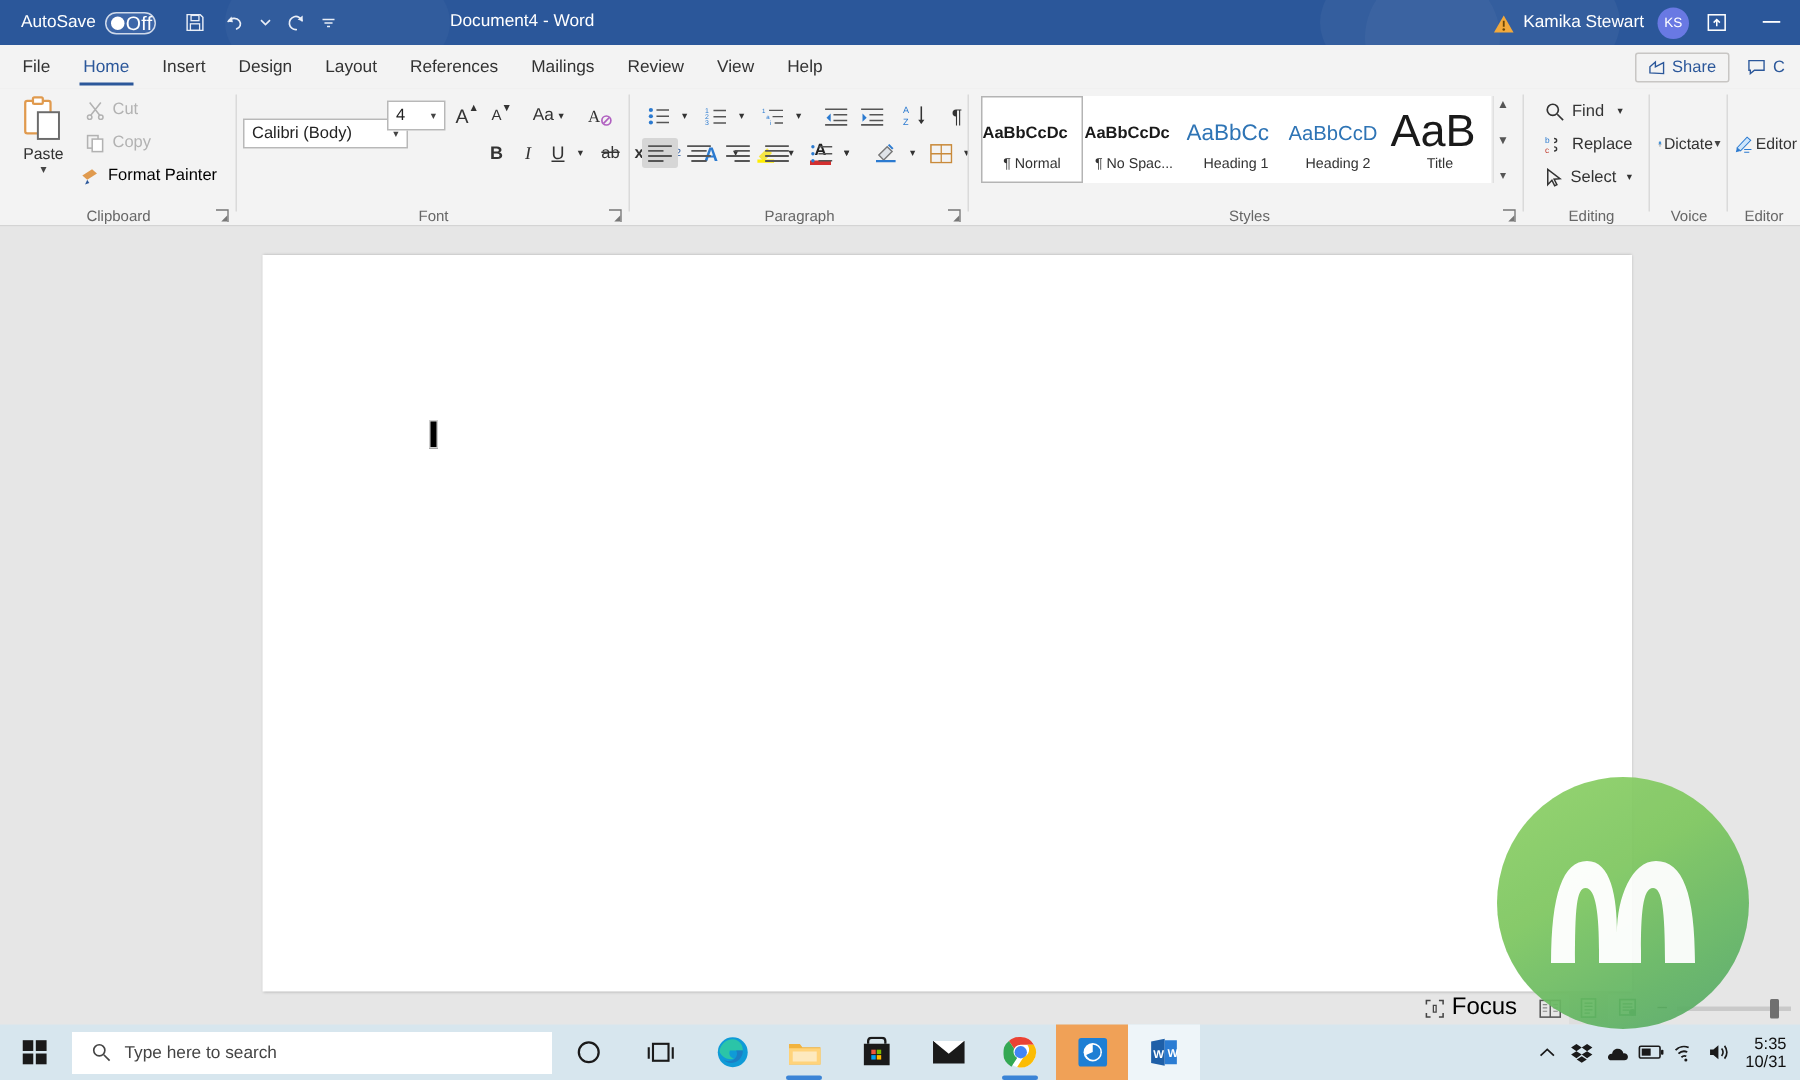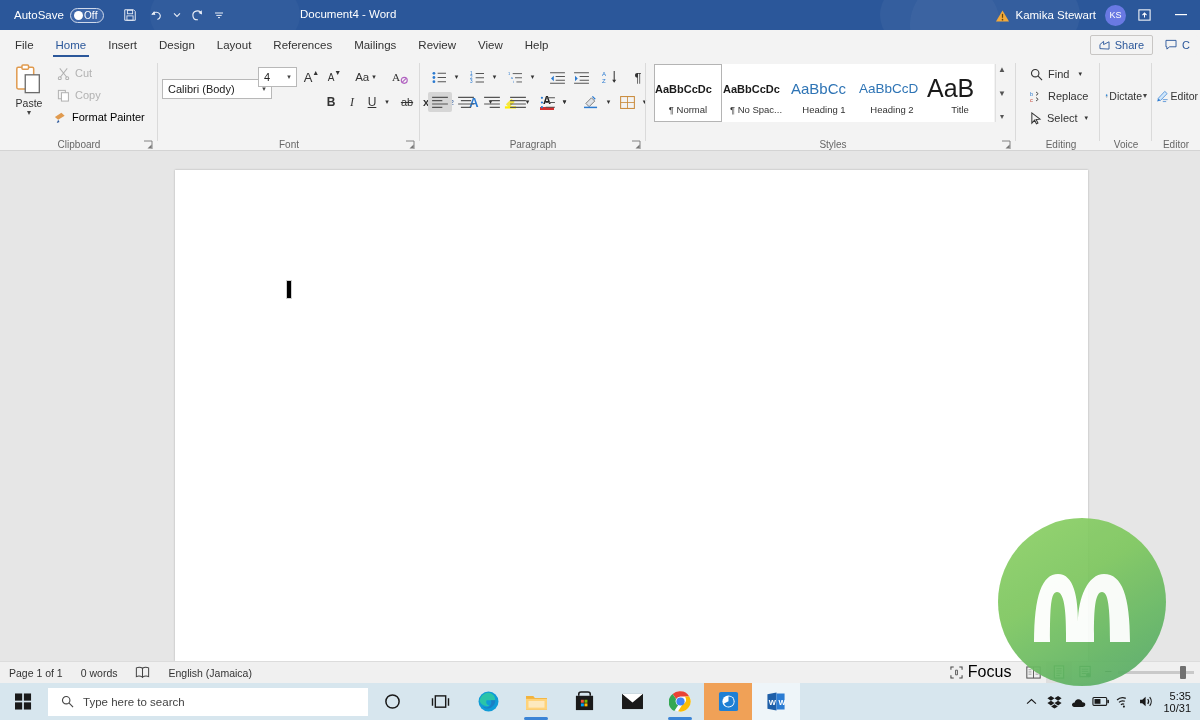--- a/index.html
+++ b/index.html
@@ -43,21 +43,21 @@
     width: 34px; height: 15px; border-radius: 8px;
     border: 1px solid #cfd9ea; background: #3d66a8;
     display: flex; align-items: center; position: relative;
     cursor: pointer;
   }
   .toggle .knob {
     width: 9px; height: 9px; border-radius: 50%;
     background: #fff; margin-left: 3px;
   }
   .toggle .tgl-text {
-    font-size: 10px; color: #ffffff; margin-left: 1px; letter-spacing: .2px; text-align: center;
+    font-size: 13px; color: #ffffff; margin-left: 1px; letter-spacing: .2px; text-align: center;
   }
   .qat { display: flex; align-items: center; gap: 2px; margin-left: 14px; z-index: 2; }
   .qat-btn {
     width: 24px; height: 22px;
     display: flex; align-items: center; justify-content: center;
     cursor: pointer; color: #e9eef7;
   }
   .qat-btn.small { width: 14px; }
   .title-center {
     position: absolute; left: 300px; top: 8px;
@@ -676,21 +676,21 @@
       </div>
       <div class="style-card" style="left:140px">
         <span class="style-prev" style="color:#2e74b5;font-size:15px">AaBbCс</span>
         <span class="style-name">Heading 1</span>
       </div>
       <div class="style-card" style="left:208px">
         <span class="style-prev" style="color:#2e74b5;font-size:13.5px">AaBbCcD</span>
         <span class="style-name">Heading 2</span>
       </div>
       <div class="style-card" style="left:276px">
-        <span class="style-prev" style="font-size:25px;line-height:32px">AaB</span>
+        <span class="style-prev" style="font-size:30px;line-height:32px">AaB</span>
         <span class="style-name">Title</span>
       </div>
       <div class="gal-scroll" style="left:345px">
         <div>▲</div>
         <div>▼</div>
         <div>▾</div>
       </div>
       <div class="rgroup-label">Styles</div>
       <div class="dlg-launcher">
         <svg width="11" height="11" viewBox="0 0 11 11">
@@ -766,37 +766,20 @@
   <div class="watermark">
     <svg class="wm-m" viewBox="0 0 168 168">
       <path d="M36 124 C 36 78, 44 56, 60 56 C 76 56, 80 80, 80 104 L 80 124
                L 80 104 C 80 80, 90 56, 106 56 C 124 56, 132 78, 132 124
                L 112 124 C 112 88, 110 74, 104 74 C 97 74, 96 92, 96 116
                L 96 124 L 68 124 L 68 116 C 68 92, 66 74, 59 74
                C 53 74, 52 88, 52 124 Z" fill="#ffffff" opacity="0.97"></path>
     </svg>
   </div>
 
-  <div class="statusbar">
-    <div class="sb-item">
-      <span>Page 1 of 1</span>
-    </div>
-    <div class="sb-item">
-      <span>0 words</span>
-    </div>
-    <div class="sb-item">
-      <svg width="15" height="13" viewBox="0 0 16 14">
-          <path d="M8 2.4C6 1 3 1.3 1.4 2v9.4C3 10.6 6 10.6 8 12V2.4z" fill="none" stroke="#444" stroke-width="1.1"></path>
-          <path d="M8 2.4c2-1.4 5-1.1 6.6-.4v9.4c-1.6-.8-4.6-.8-6.6.6V2.4z" fill="none" stroke="#444" stroke-width="1.1"></path>
-        </svg>
-    </div>
-    <div class="sb-item">
-      <span>English (Jamaica)</span>
-    </div>
-  </div>
 
   <div class="sb-right">
     <div class="sb-item">
       <svg width="13" height="13" viewBox="0 0 14 14">
           <path d="M1 4V1h3M13 4V1h-3M1 10v3h3M13 10v3h-3" fill="none" stroke="#444" stroke-width="1.1"></path>
           <path d="M6 4.5h2v5H6z" fill="none" stroke="#444" stroke-width=".9"></path>
         </svg>
       <span>Focus</span>
     </div>
     <div class="vbtn">

